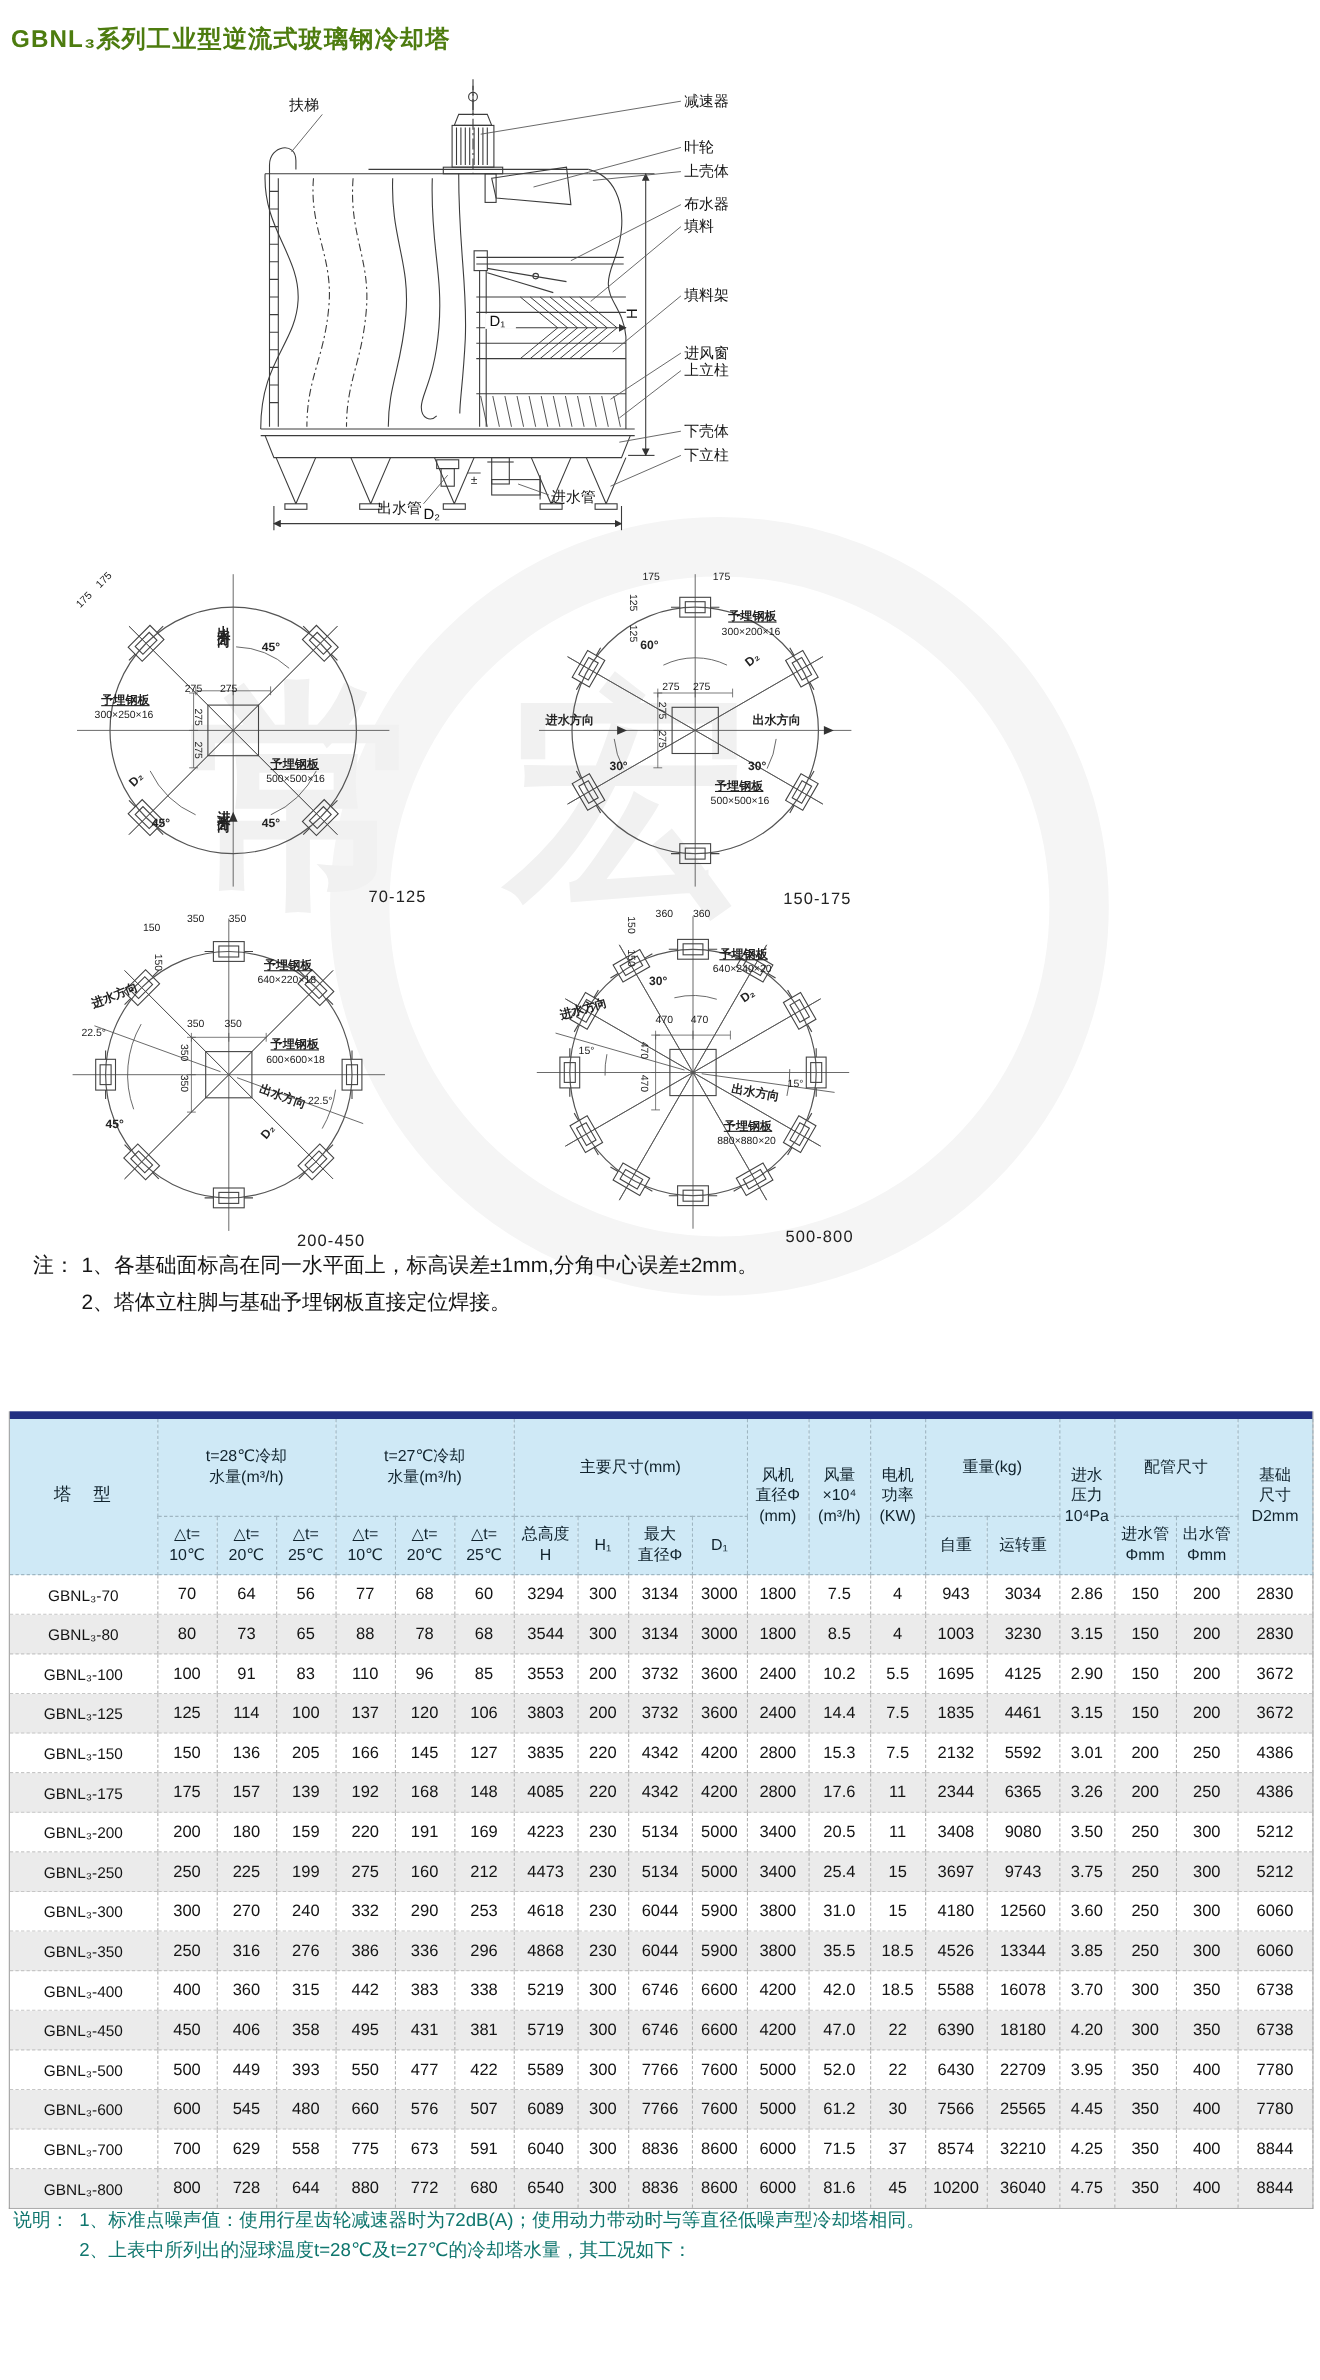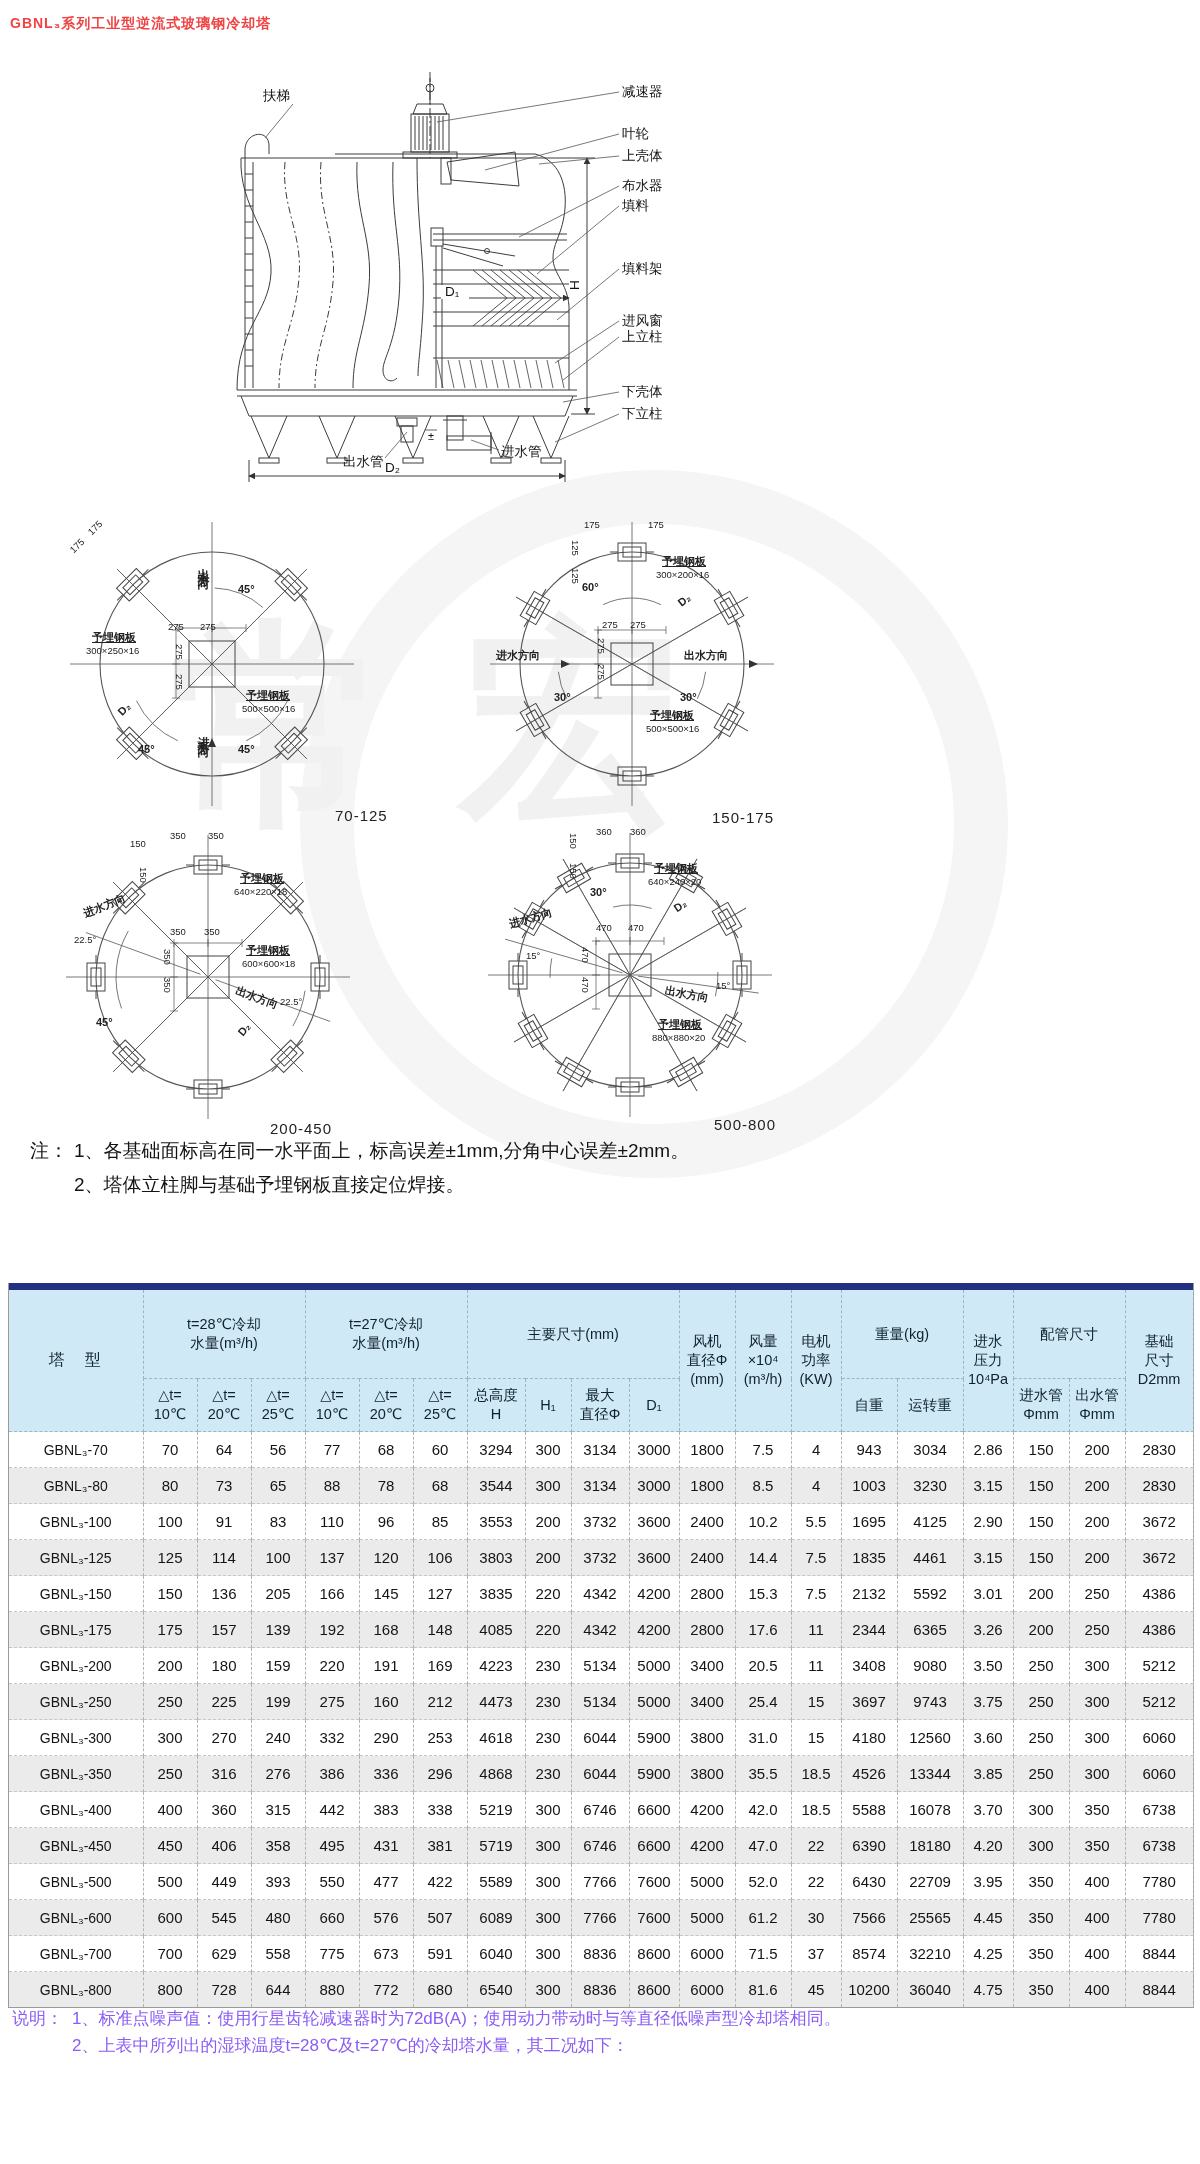--- a/index.html
+++ b/index.html
@@ -1,19 +1,19 @@
 <!DOCTYPE html>
 <html><head>
 <meta charset="utf-8">
 <style>
   html,body{margin:0;padding:0;background:#fff;}
   .page{position:relative;width:1200px;height:2164px;background:#fff;overflow:hidden;
         font-family:"Liberation Sans","DejaVu Sans",sans-serif;color:#111;}
   .abs{position:absolute;}
-  .page-title{font-size:14px;font-weight:bold;letter-spacing:1px;color:#ef4444;}
+  .page-title{font-size:22px;font-weight:bold;letter-spacing:1px;color:#4d7c0f;}
   
   .wm-ring{position:absolute;border:54px solid #f5f5f5;border-radius:50%;}
   .wm-text{position:absolute;font-size:220px;color:#f1f1f1;letter-spacing:70px;font-weight:bold;}
   
   .circle-diagram{position:absolute;width:320px;height:340px;z-index:2;}
   .cd-lbl{position:absolute;font-size:11.5px;font-weight:600;color:#222;white-space:nowrap;
           transform-origin:left top;line-height:1.05;}
   .cd-lbl.s{font-size:11px;}
   .cd-lbl.d{font-size:9.5px;font-weight:400;}
   .cd-lbl.dv{font-size:9.5px;font-weight:400;writing-mode:vertical-rl;}
@@ -33,21 +33,21 @@
      white-space:pre-line;text-align:center;vertical-align:middle;
      border-right:1px dashed #9fb6c2;border-bottom:1px dashed #9fb6c2;color:#10222c;padding:2px 0;}
   table.params thead tr.g1 th{height:84px;}
   table.params thead tr.g2 th{height:48px;}
   table.params td{font-size:15px;text-align:center;vertical-align:middle;height:35px;
      border-right:1px dashed #b3b3b3;border-top:1px dashed #c6c6c6;color:#141414;padding:0;}
   table.params td.model{font-size:14px;}
   table.params tr.odd td{background:#ebebeb;}
   table.params tr.even td{background:#ffffff;}
   
-  .remarks{font-size:17px;line-height:26.5px;color:#8b5cf6;z-index:2;width:1185px;}
+  .remarks{font-size:17px;line-height:26.5px;color:#0f766e;z-index:2;width:1185px;}
   .remarks .line{position:relative;padding-left:60px;}
   .remarks .line.deep{padding-left:92px;}
   .remarks .prefix{position:absolute;left:0;top:0;}
   svg text{font-family:"Liberation Sans","DejaVu Sans",sans-serif;}
 </style>
 </head>
 <body>
 
 <div class="page">
 

